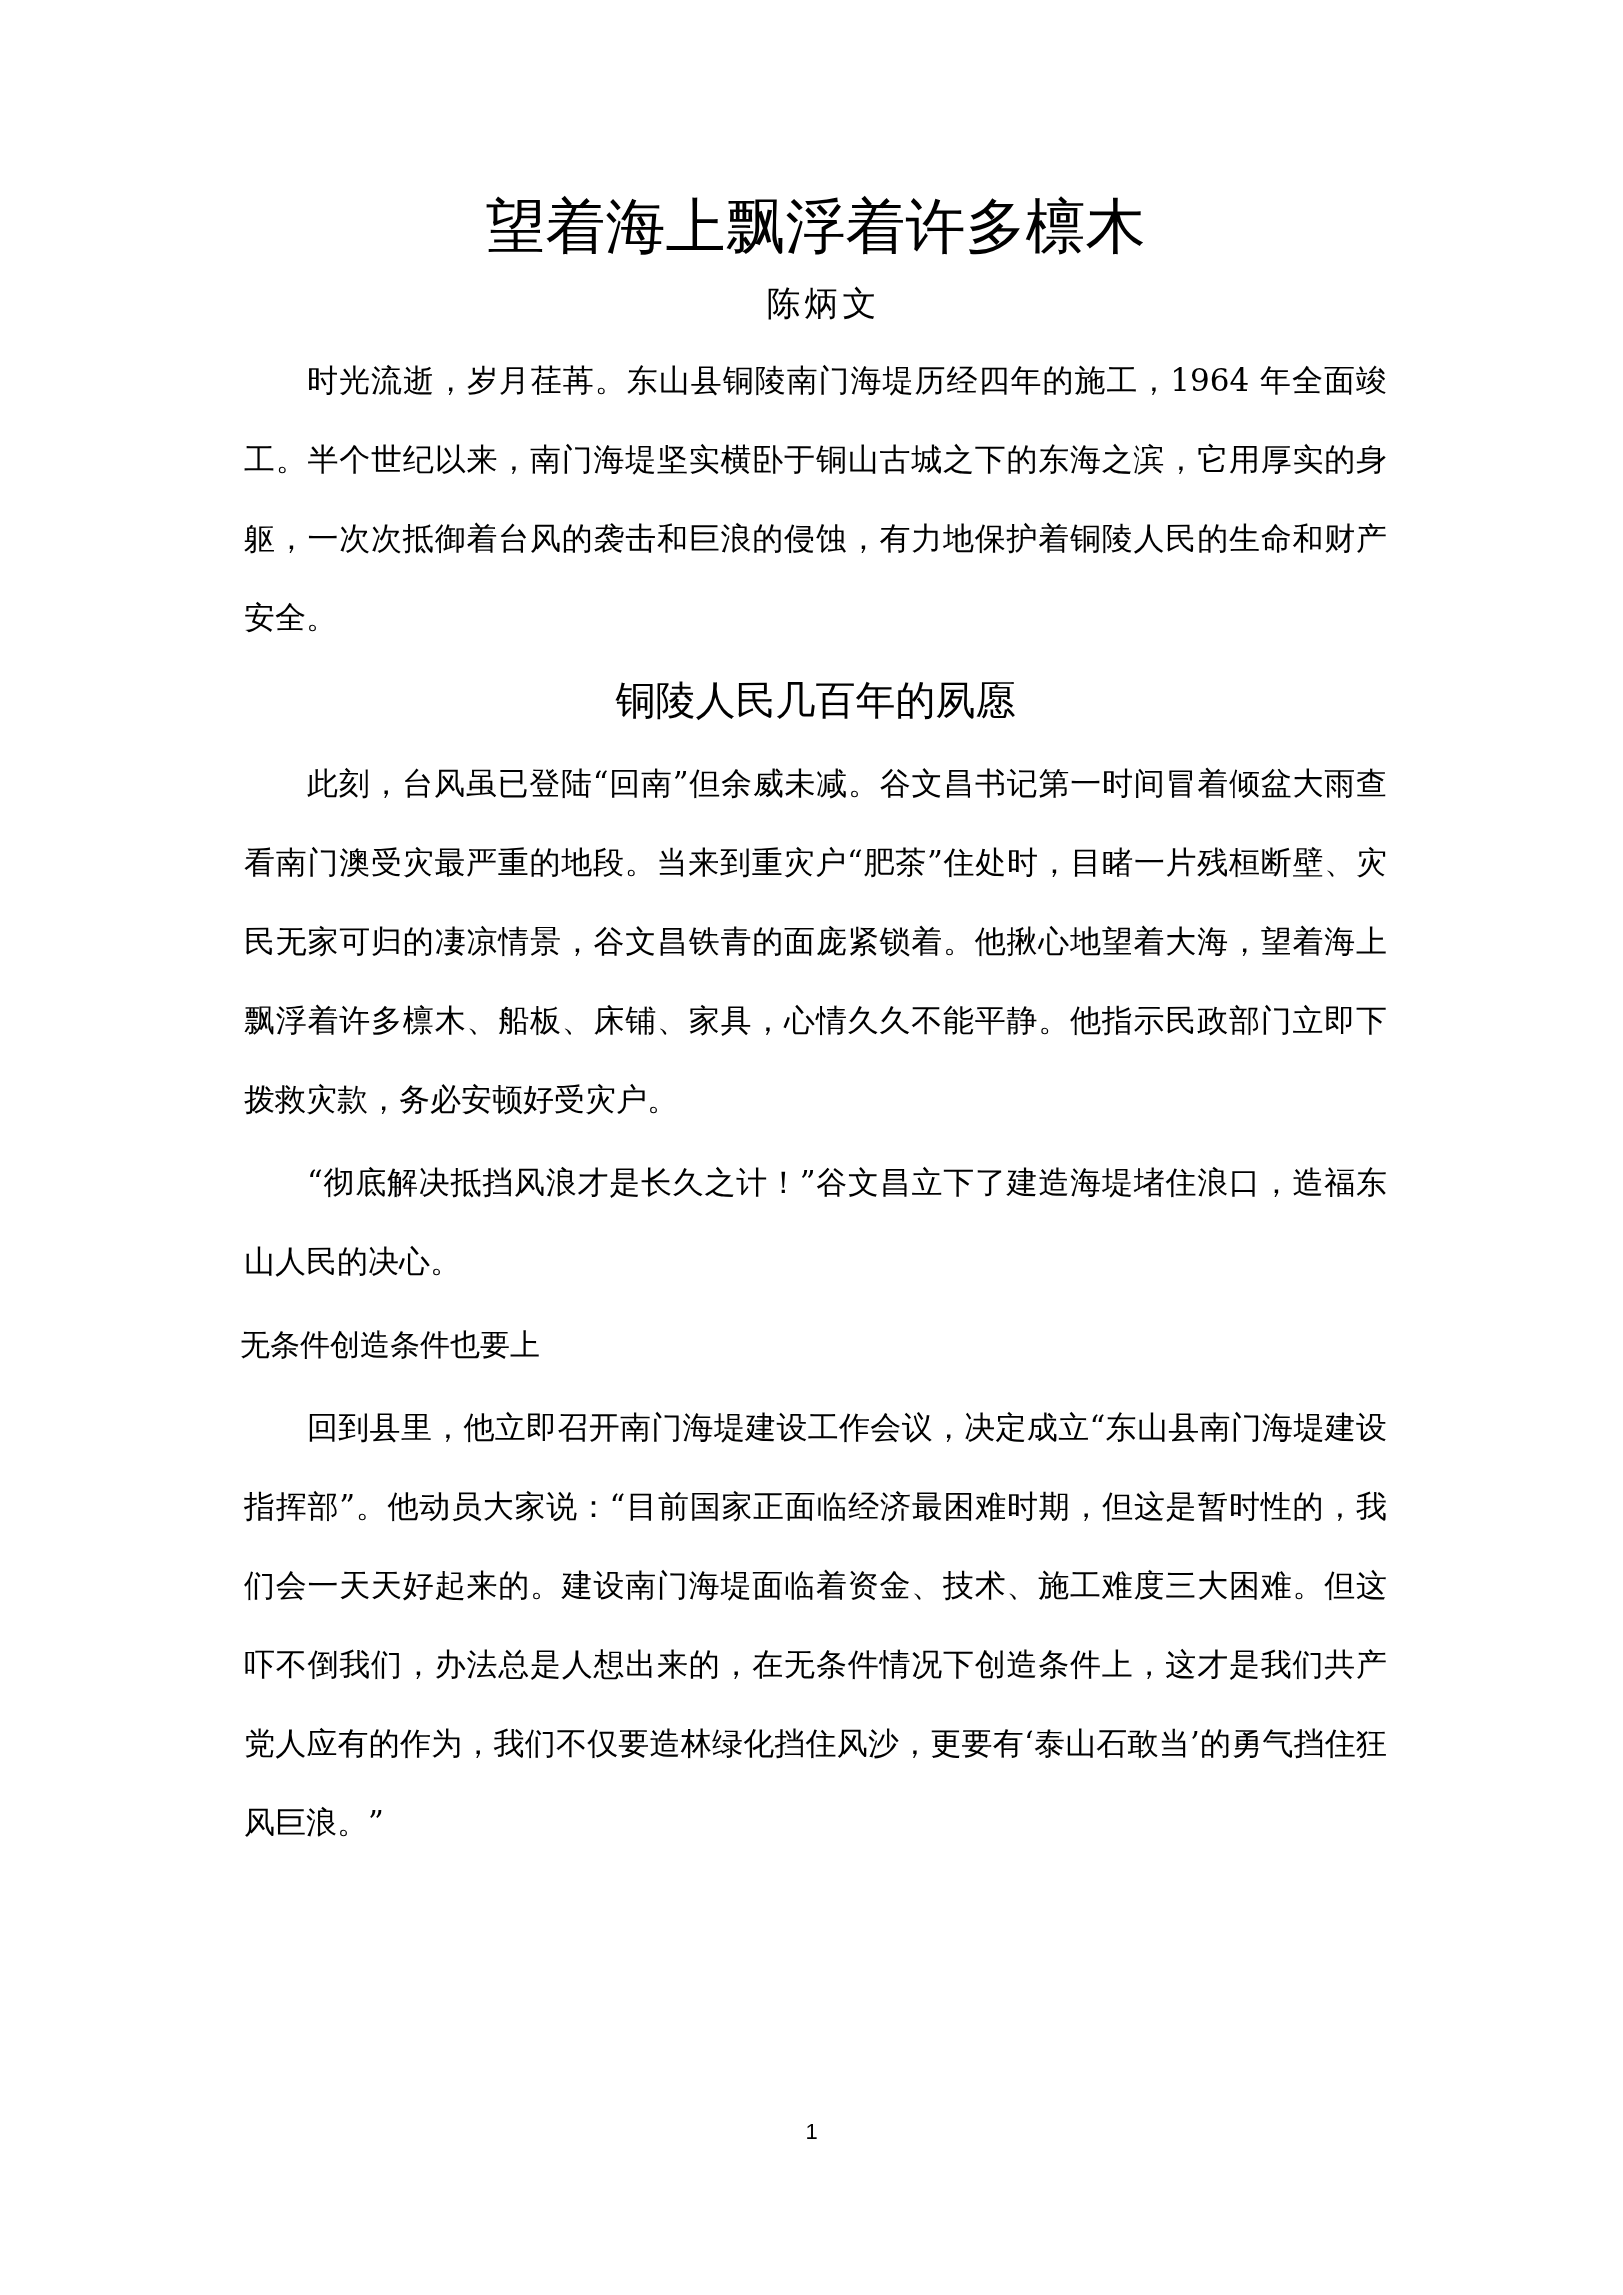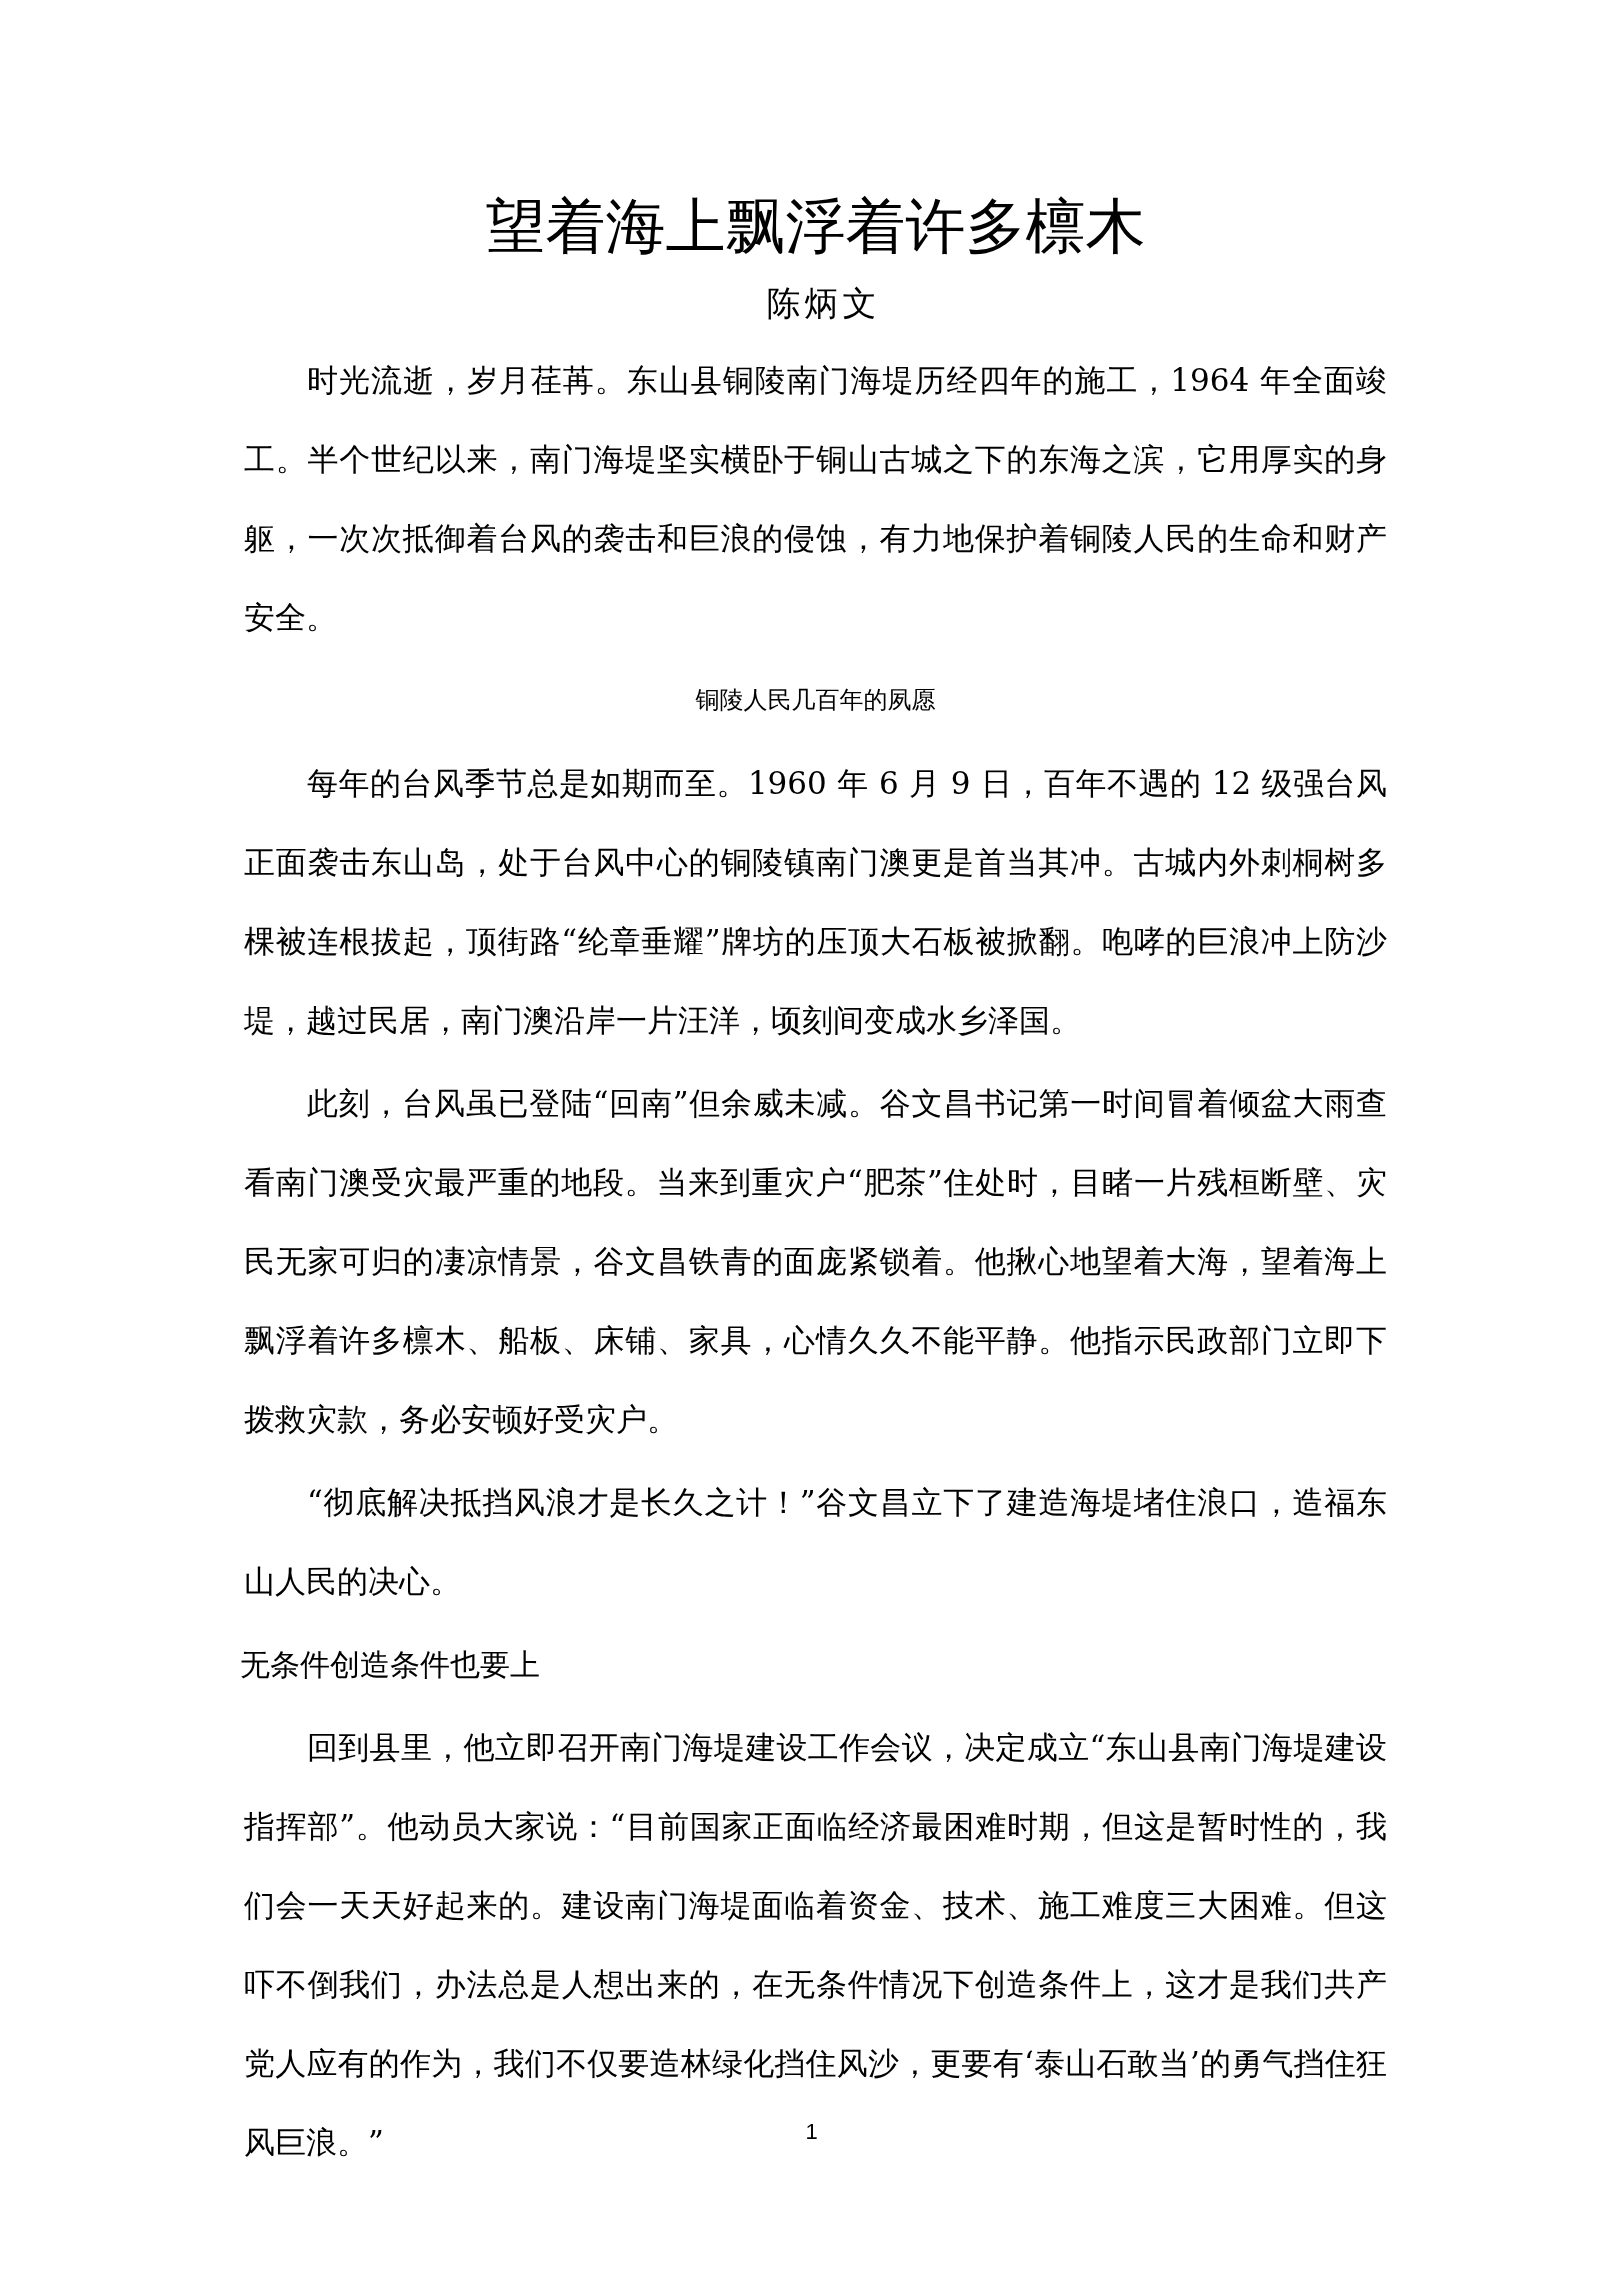--- a/index.html
+++ b/index.html
@@ -55,21 +55,21 @@
     font-size: 31px;
     line-height: 79px;
     text-indent: 63px;
     text-align: justify;
     text-justify: inter-character;
   }
   .h1 {
     margin: 0;
     text-align: center;
     font-family: "DejaVu Sans", "Liberation Sans", sans-serif;
-    font-size: 24px;
+    font-size: 40px;
     line-height: 79px;
     font-weight: normal;
   }
   .h2 {
     margin: 0;
     text-align: left;
     font-family: "DejaVu Sans", "Liberation Sans", sans-serif;
     font-size: 30px;
     line-height: 79px;
     font-weight: normal;
@@ -89,21 +89,20 @@
 <body>
 
 <div class="page">
   <h1 class="title">望着海上飘浮着许多檩木</h1>
   <div class="author">陈炳文</div>
 
   <div class="body-block" style="top:337px;">
     <p class="para">时光流逝，岁月荏苒。东山县铜陵南门海堤历经四年的施工，1964 年全面竣工。半个世纪以来，南门海堤坚实横卧于铜山古城之下的东海之滨，它用厚实的身躯，一次次抵御着台风的袭击和巨浪的侵蚀，有力地保护着铜陵人民的生命和财产安全。</p>
 
     <h2 class="h1">铜陵人民几百年的夙愿</h2>
-    <p class="para">每年的台风季节总是如期而至。1960 年 6 月 9 日，百年不遇的 12 级强台风正面袭击东山岛，处于台风中心的铜陵镇南门澳更是首当其冲。古城内外刺桐树多棵被连根拔起，顶街路“纶章垂耀”牌坊的压顶大石板被掀翻。咆哮的巨浪冲上防沙堤，越过民居，南门澳沿岸一片汪洋，顷刻间变成水乡泽国。</p>
     <p class="para">此刻，台风虽已登陆“回南”但余威未减。谷文昌书记第一时间冒着倾盆大雨查看南门澳受灾最严重的地段。当来到重灾户“肥茶”住处时，目睹一片残桓断壁、灾民无家可归的凄凉情景，谷文昌铁青的面庞紧锁着。他揪心地望着大海，望着海上飘浮着许多檩木、船板、床铺、家具，心情久久不能平静。他指示民政部门立即下拨救灾款，务必安顿好受灾户。</p>
     <p class="para">“彻底解决抵挡风浪才是长久之计！”谷文昌立下了建造海堤堵住浪口，造福东山人民的决心。</p>
 
     <h3 class="h2">无条件创造条件也要上</h3>
     <p class="para">回到县里，他立即召开南门海堤建设工作会议，决定成立“东山县南门海堤建设指挥部”。他动员大家说：“目前国家正面临经济最困难时期，但这是暂时性的，我们会一天天好起来的。建设南门海堤面临着资金、技术、施工难度三大困难。但这吓不倒我们，办法总是人想出来的，在无条件情况下创造条件上，这才是我们共产党人应有的作为，我们不仅要造林绿化挡住风沙，更要有‘泰山石敢当’的勇气挡住狂风巨浪。”</p>
   </div>
 </div>
 
 <div class="page-number">1</div>
 

